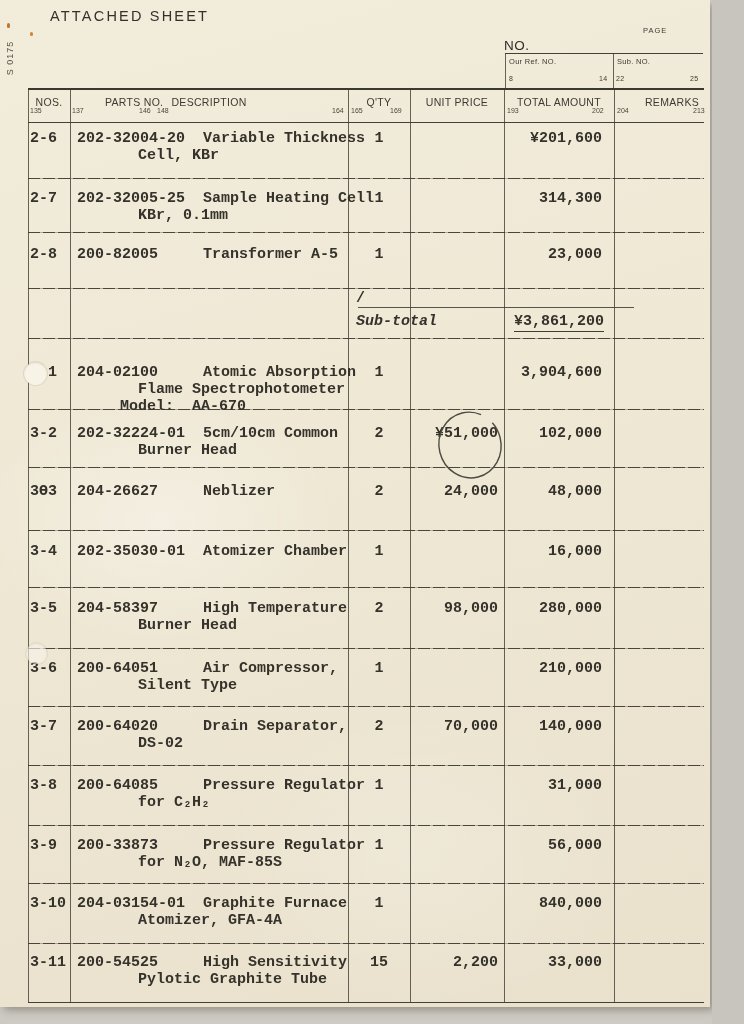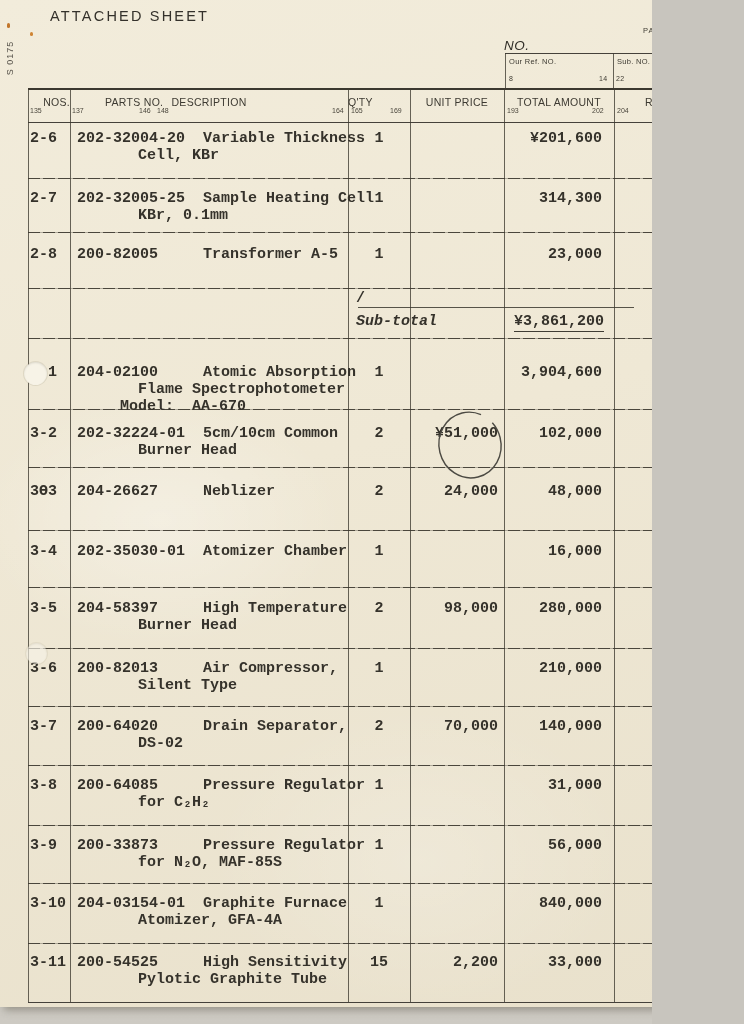--- a/index.html
+++ b/index.html
@@ -1,16 +1,16 @@
 <!DOCTYPE html>
 <html><head>
 <meta charset="utf-8">
 <style>
   html,body{margin:0;padding:0;background:#c8c5be;}
-  .stage{position:relative;width:652px;height:1024px;overflow:hidden;
+  .stage{position:relative;width:712px;height:1024px;overflow:hidden;
          background:linear-gradient(180deg,#dad7d1 0%,#d5d2cb 60%,#cdcac3 100%);
          font-family:"Liberation Sans",sans-serif;}
   .paper{position:absolute;left:0;top:0;width:710px;height:1007px;
          background:
            radial-gradient(ellipse 260px 180px at 160px 520px, rgba(255,255,255,.30), rgba(255,255,255,0) 70%),
            radial-gradient(ellipse 300px 220px at 420px 860px, rgba(255,255,255,.18), rgba(255,255,255,0) 70%),
            linear-gradient(165deg,#f2ecdb 0%,#efe8d5 45%,#e9e1cc 100%);
          box-shadow:4px 3px 8px rgba(80,75,60,.45);}
   .typed{position:absolute;font-family:"Liberation Mono","DejaVu Sans Mono",monospace;
          font-size:15px;font-weight:bold;color:#35322b;white-space:pre;line-height:17px;}
@@ -41,21 +41,21 @@
 
     <div class="typed" style="left:-18px;top:52px;width:52px;height:12px;text-align:center;transform:rotate(-90deg);
                 font-size:9px;font-weight:normal;letter-spacing:1px;color:#56524a;font-family:'Liberation Sans',sans-serif;">S 0175</div>
 
     <div class="speck" style="left:7px;top:23px;width:3px;height:5px;background:#c2762b;"></div>
     <div class="speck" style="left:30px;top:32px;width:3px;height:4px;background:#cf8535;"></div>
 
     <div class="plabel" style="left:50px;top:8px;font-size:14.5px;letter-spacing:2.2px;color:#34312b;">ATTACHED SHEET</div>
 
     <div class="plabel" style="left:643px;top:26px;font-size:7.5px;letter-spacing:1px;">PAGE</div>
-    <div class="plabel" style="left:504px;top:38px;font-size:13.5px;letter-spacing:.5px;color:#302d27;font-style:italic;">NO.</div>
+    <div class="plabel" style="left:504px;top:38px;font-size:13.5px;letter-spacing:.5px;color:#302d27;">NO.</div>
 
     <div>
       <div class="hline" style="left:505px;top:53px;width:198px;background:#45413a;"></div>
       <div class="vline" style="left:505px;top:53px;height:35px;"></div>
       <div class="vline" style="left:613px;top:53px;height:35px;"></div>
       <div class="plabel" style="left:509px;top:57px;font-size:7.5px;">Our Ref. NO.</div>
       <div class="plabel" style="left:617px;top:57px;font-size:7.5px;">Sub. NO.</div>
       <div class="plabel" style="left:509px;top:75px;font-size:7px;">8</div>
       <div class="plabel" style="left:599px;top:75px;font-size:7px;">14</div>
       <div class="plabel" style="left:616px;top:75px;font-size:7px;">22</div>
@@ -82,24 +82,24 @@
       <div class="hline" style="top:1002px;background:#45413a;"></div>
       <div class="vline" style="left:28px;"></div>
       <div class="vline" style="left:70px;"></div>
       <div class="vline" style="left:348px;"></div>
       <div class="vline" style="left:410px;"></div>
       <div class="vline" style="left:504px;"></div>
       <div class="vline" style="left:614px;"></div>
     </div>
 
     <div>
-      <div class="plabel" style="left:28px;top:96px;width:42px;text-align:right;">NOS.</div>
+      <div class="plabel" style="left:28px;top:96px;width:42px;text-align:center;">NOS.</div>
       <div class="plabel" style="left:82px;top:96px;padding-left:23px;">PARTS NO.</div>
       <div class="plabel" style="left:70px;top:96px;width:278px;text-align:center;">DESCRIPTION</div>
-      <div class="plabel" style="left:348px;top:96px;width:62px;">Q'TY</div>
+      <div class="plabel" style="left:348px;top:96px;width:62px;text-align:center;">Q'TY</div>
       <div class="plabel" style="left:410px;top:96px;width:94px;text-align:center;">UNIT PRICE</div>
       <div class="plabel" style="left:504px;top:96px;width:110px;text-align:center;">TOTAL AMOUNT</div>
       <div class="plabel" style="left:614px;top:96px;width:92px;text-align:center;padding-left:12px;">REMARKS</div>
       <span class="idxnum" style="left:30px;">135</span>
       <span class="idxnum" style="left:72px;">137</span>
       <span class="idxnum" style="left:139px;">146</span>
       <span class="idxnum" style="left:157px;">148</span>
       <span class="idxnum" style="left:332px;">164</span>
       <span class="idxnum" style="left:351px;">165</span>
       <span class="idxnum" style="left:390px;">169</span>
@@ -179,21 +179,21 @@
       <span class="typed c nos">3-5</span>
       <span class="typed c parts">204-58397</span>
       <span class="typed c d1">High Temperature</span>
       <span class="typed c d2">Burner Head</span>
       <span class="typed c qty">2</span>
       <span class="typed c unit">98,000</span>
       <span class="typed c total">280,000</span>
     </div>
     <div class="trow" style="top:660px;">
       <span class="typed c nos">3-6</span>
-      <span class="typed c parts">200-82013</span>
+      <span class="typed c parts">200-64051</span>
       <span class="typed c d1">Air Compressor,</span>
       <span class="typed c d2">Silent Type</span>
       <span class="typed c qty">1</span>
       <span class="typed c total">210,000</span>
     </div>
     <div class="trow" style="top:718px;">
       <span class="typed c nos">3-7</span>
       <span class="typed c parts">200-64020</span>
       <span class="typed c d1">Drain Separator,</span>
       <span class="typed c d2">DS-02</span>

